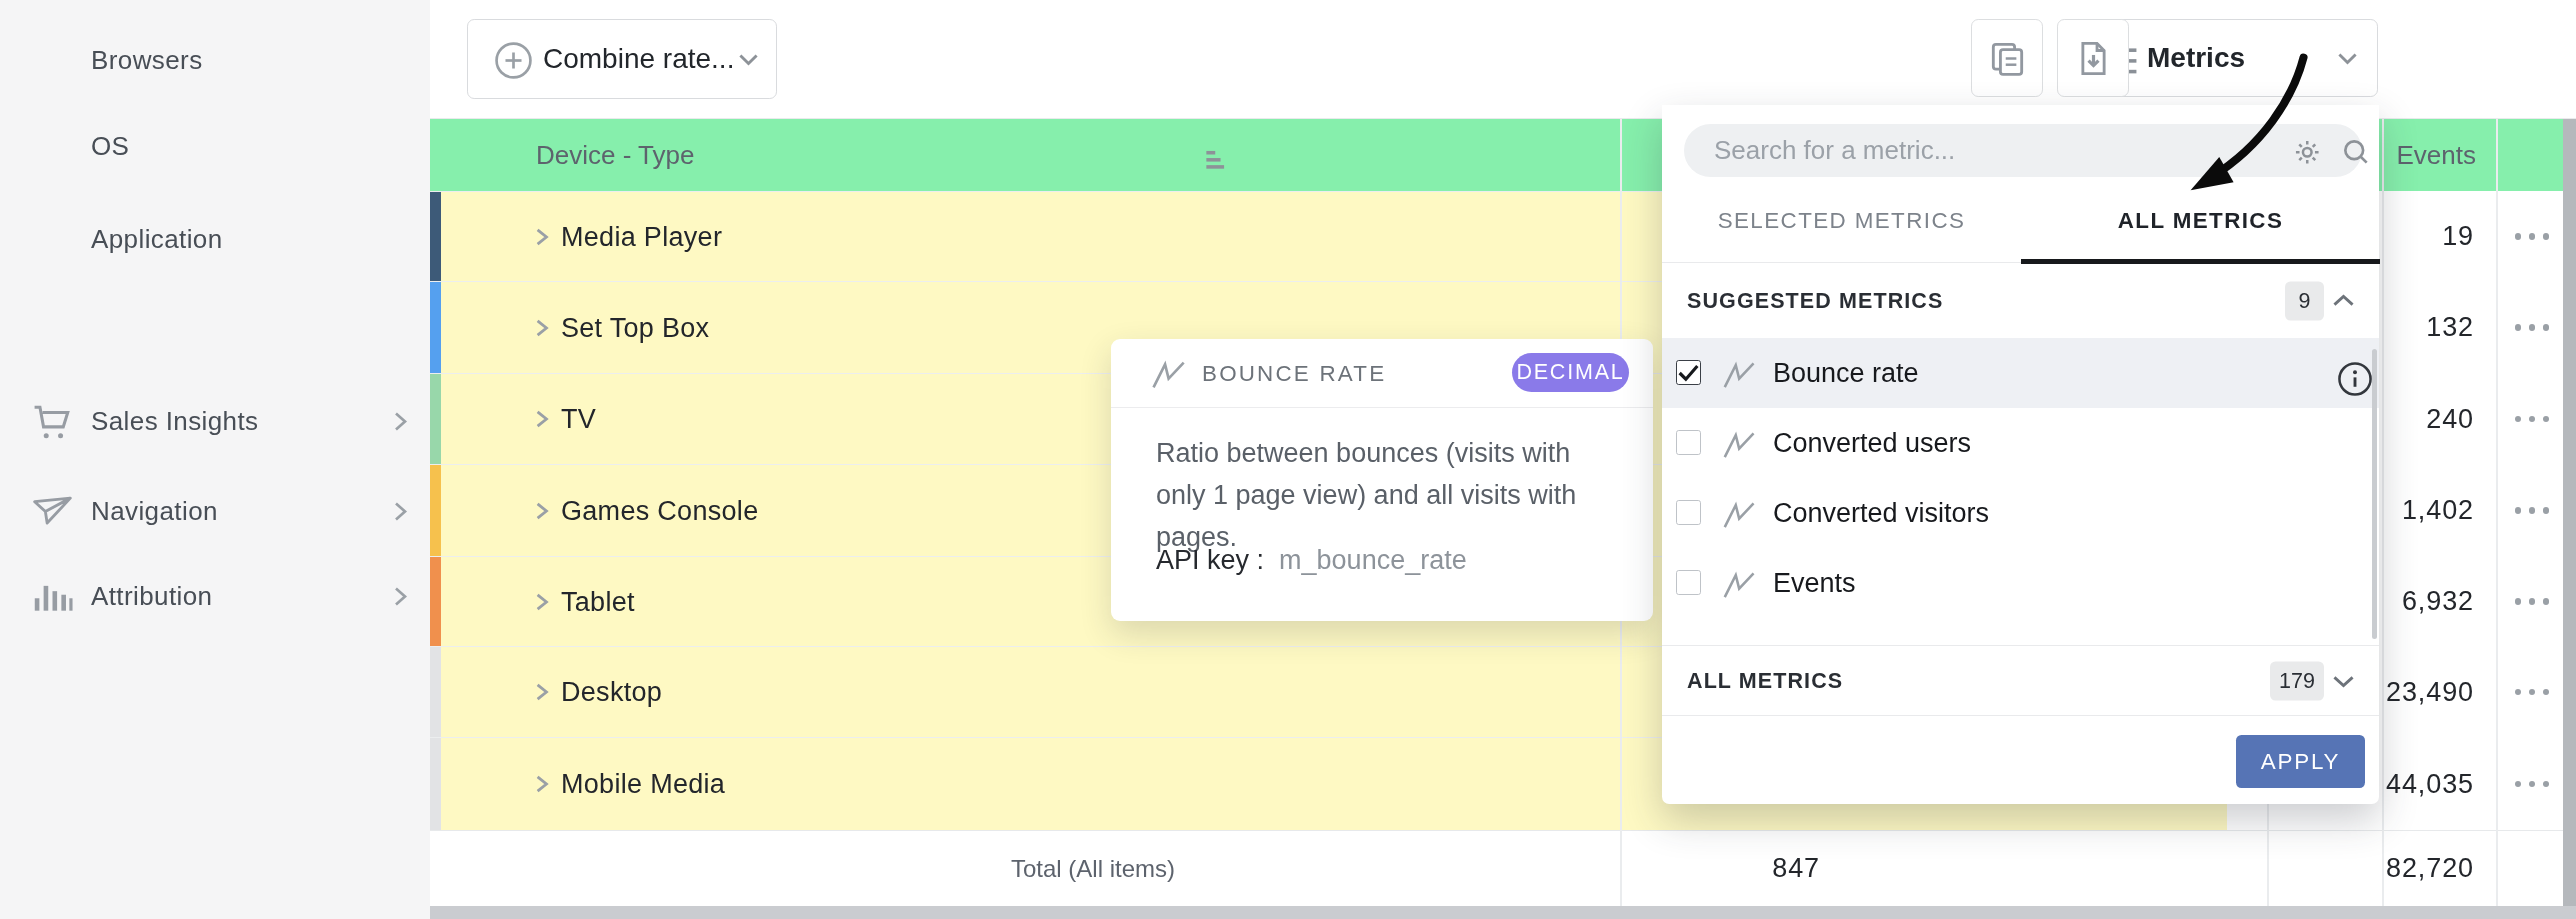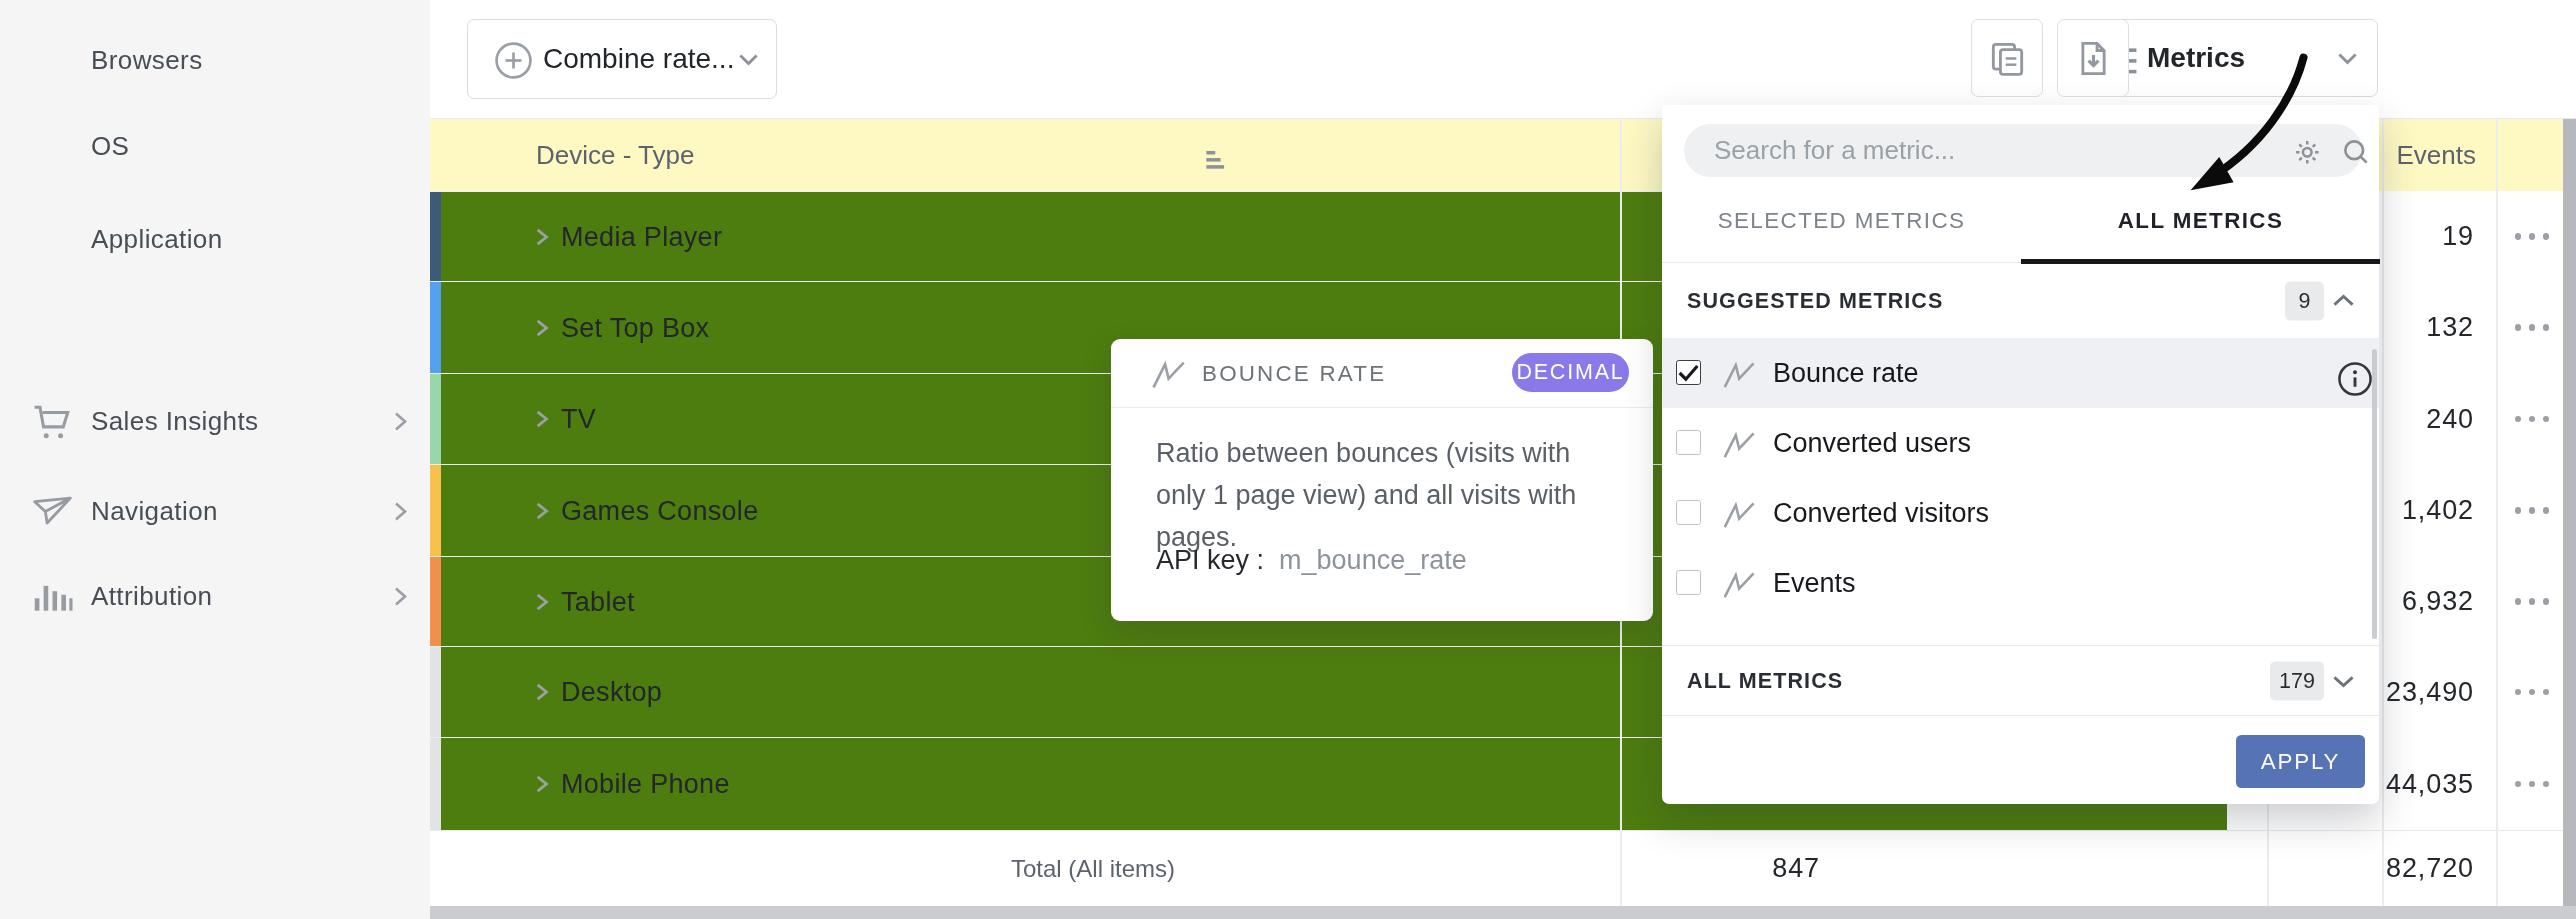--- a/index.html
+++ b/index.html
@@ -23,27 +23,27 @@
   .btn-combine .b-chev { position:absolute; left:267px; top:29px; }
   .btn-metrics { left:1641px; top:19px; width:307px; height:78px; }
   .btn-metrics .b-icon { position:absolute; left:27px; top:21.5px; }
   .btn-metrics .b-text { position:absolute; left:75px; font-size:28px; font-weight:700; color:#22262b; }
   .btn-metrics .b-chev { position:absolute; left:262px; top:28px; }
   .btn-sq { position:absolute; top:19px; width:72px; height:78px; background:#fff; border:1.8px solid #dcdee0; border-radius:7.2px; display:flex; align-items:center; justify-content:center; cursor:pointer; }
   .btn-copy { left:1971px; }
   .btn-export { left:2057px; }
 
   
-  .thead { position:absolute; left:430px; top:119px; width:2146px; height:72px; background:#fef9c3; }
+  .thead { position:absolute; left:430px; top:119px; width:2146px; height:72px; background:#86efac; }
   .th-device { position:absolute; left:106px; top:0; height:72px; display:flex; align-items:center; font-size:26px; color:#5d636d; }
   .th-events { position:absolute; left:1949px; width:97px; top:0; height:72px; display:flex; align-items:center; justify-content:flex-end; font-size:26px; color:#5d636d; }
   .sort-icon { position:absolute; left:760px; top:16px; }
   .vline { position:absolute; top:119px; height:787px; width:1.8px; background:#eaecee; z-index:1; }
   .rows-wrap { position:absolute; left:430px; top:191px; width:2146px; z-index:0; }
-  .trow { position:relative; width:1797px; border-top:1.8px solid #eceeef; background:#4d7c0f; }
+  .trow { position:relative; width:1797px; border-top:1.8px solid #eceeef; background:#fef9c3; }
   .trow .accent { position:absolute; left:0; top:0; width:10.8px; height:100%; }
   .trow .r-chev { position:absolute; left:102px; top:50%; transform:translateY(-50%); }
   .trow .r-label { position:absolute; left:131px; top:50%; transform:translateY(-50%); font-size:27px; color:#23262b; letter-spacing:0.3px; }
   .cell-events { position:absolute; left:1949px; width:95px; top:0; height:100%; display:flex; align-items:center; justify-content:flex-end; font-size:27px; color:#23262b; letter-spacing:0.9px; }
   .cell-dots { position:absolute; left:2066px; width:72px; top:0; height:100%; display:flex; align-items:center; justify-content:center; gap:8px; cursor:pointer; }
   .cell-dots i { width:6.3px; height:6.3px; border-radius:50%; background:#9aa0a6; }
   .trow-total { position:relative; width:2133px; height:76px; border-top:1.8px solid #e7e9eb; background:#fff; }
   .t-label { position:absolute; left:359px; width:386px; top:0; height:100%; display:flex; align-items:center; justify-content:flex-end; font-size:24px; color:#5d636d; }
   .t-metric { position:absolute; left:1165px; width:225px; top:0; height:100%; display:flex; align-items:center; justify-content:flex-end; font-size:27px; color:#23262b; letter-spacing:0.9px; }
   .scroll-v { position:absolute; left:2563px; top:119px; width:12.5px; height:787px; background:#b5b8bc; z-index:7; }
@@ -207,21 +207,21 @@
         <i></i>
       </span>
     </div>
     <div class="trow" style="height: 93px;">
       <span class="accent" style="background: rgb(226, 227, 229);"></span>
       <span class="r-chev">
         <svg width="20" height="23" viewBox="0 0 11 13">
           <polyline points="3,2.5 8,6.5 3,10.5" fill="none" stroke="#9aa0a6" stroke-width="1.6"></polyline>
         </svg>
       </span>
-      <span class="r-label">Mobile Phone</span>
+      <span class="r-label">Mobile Media</span>
       <span class="cell-events">44,035</span>
       <span class="cell-dots">
         <i></i>
         <i></i>
         <i></i>
       </span>
     </div>
   </div>
 
 <div class="trow-total" style="position:absolute; left:430px; top:830px; z-index:0;">

